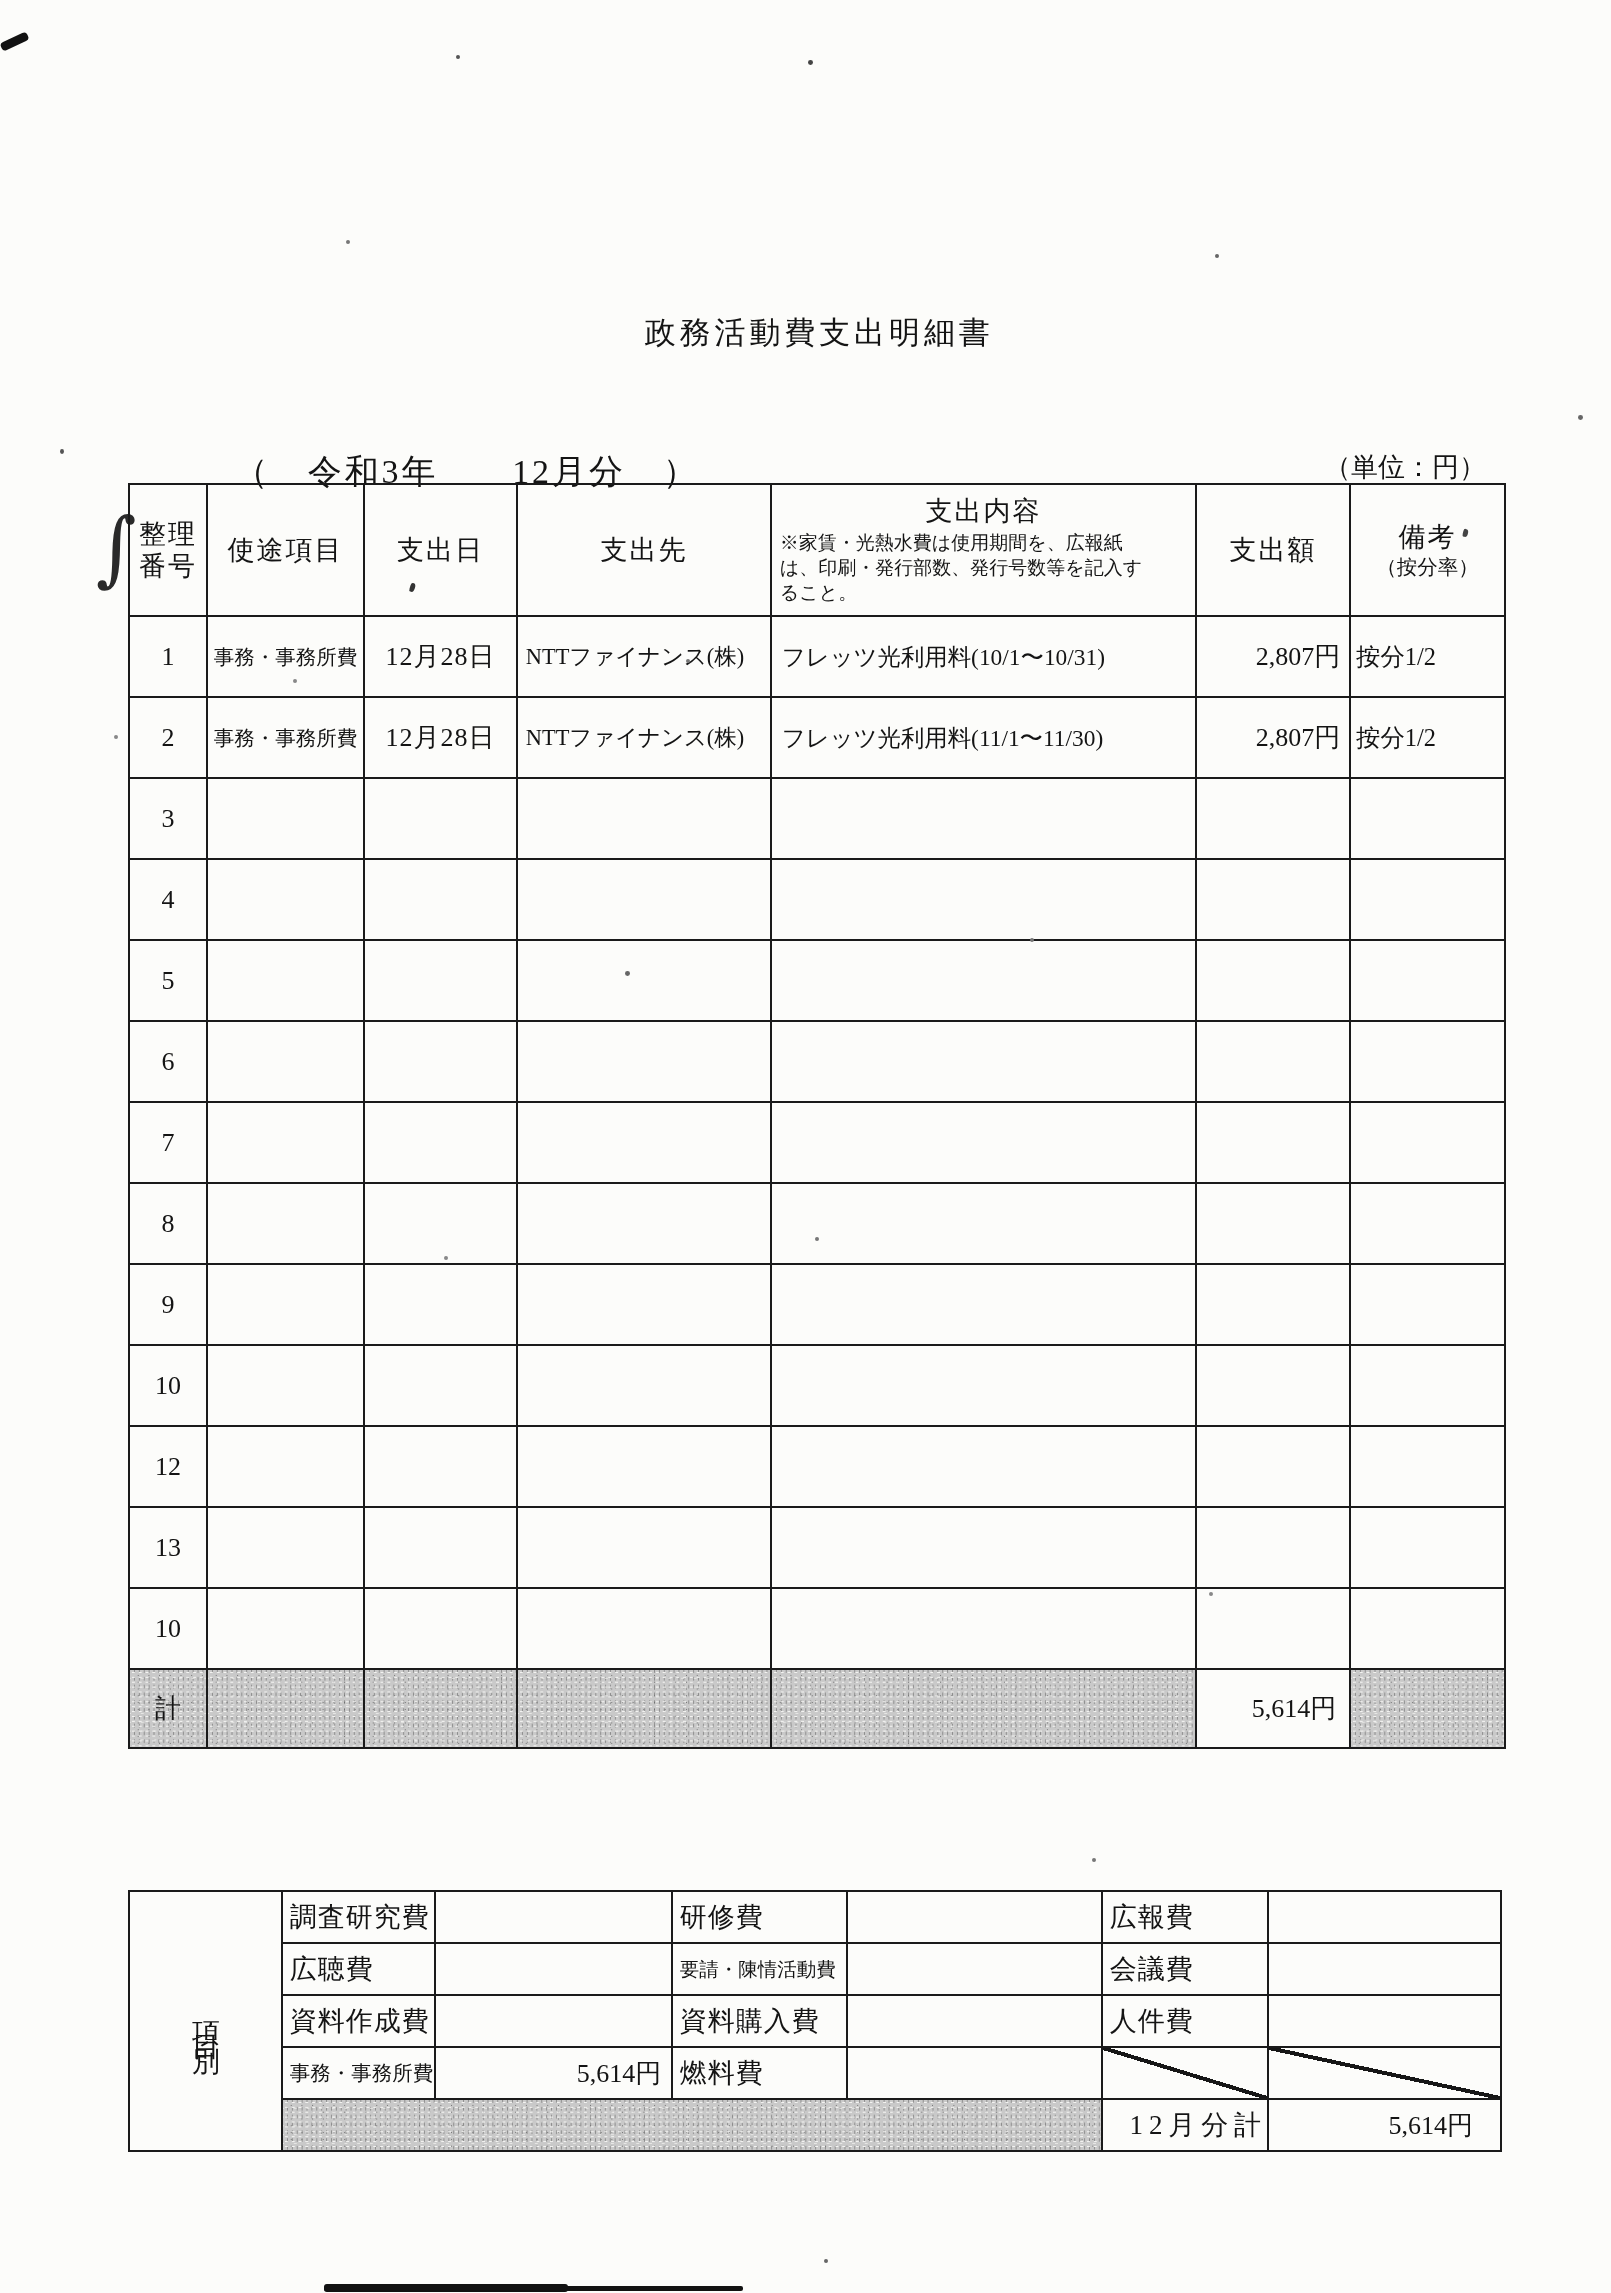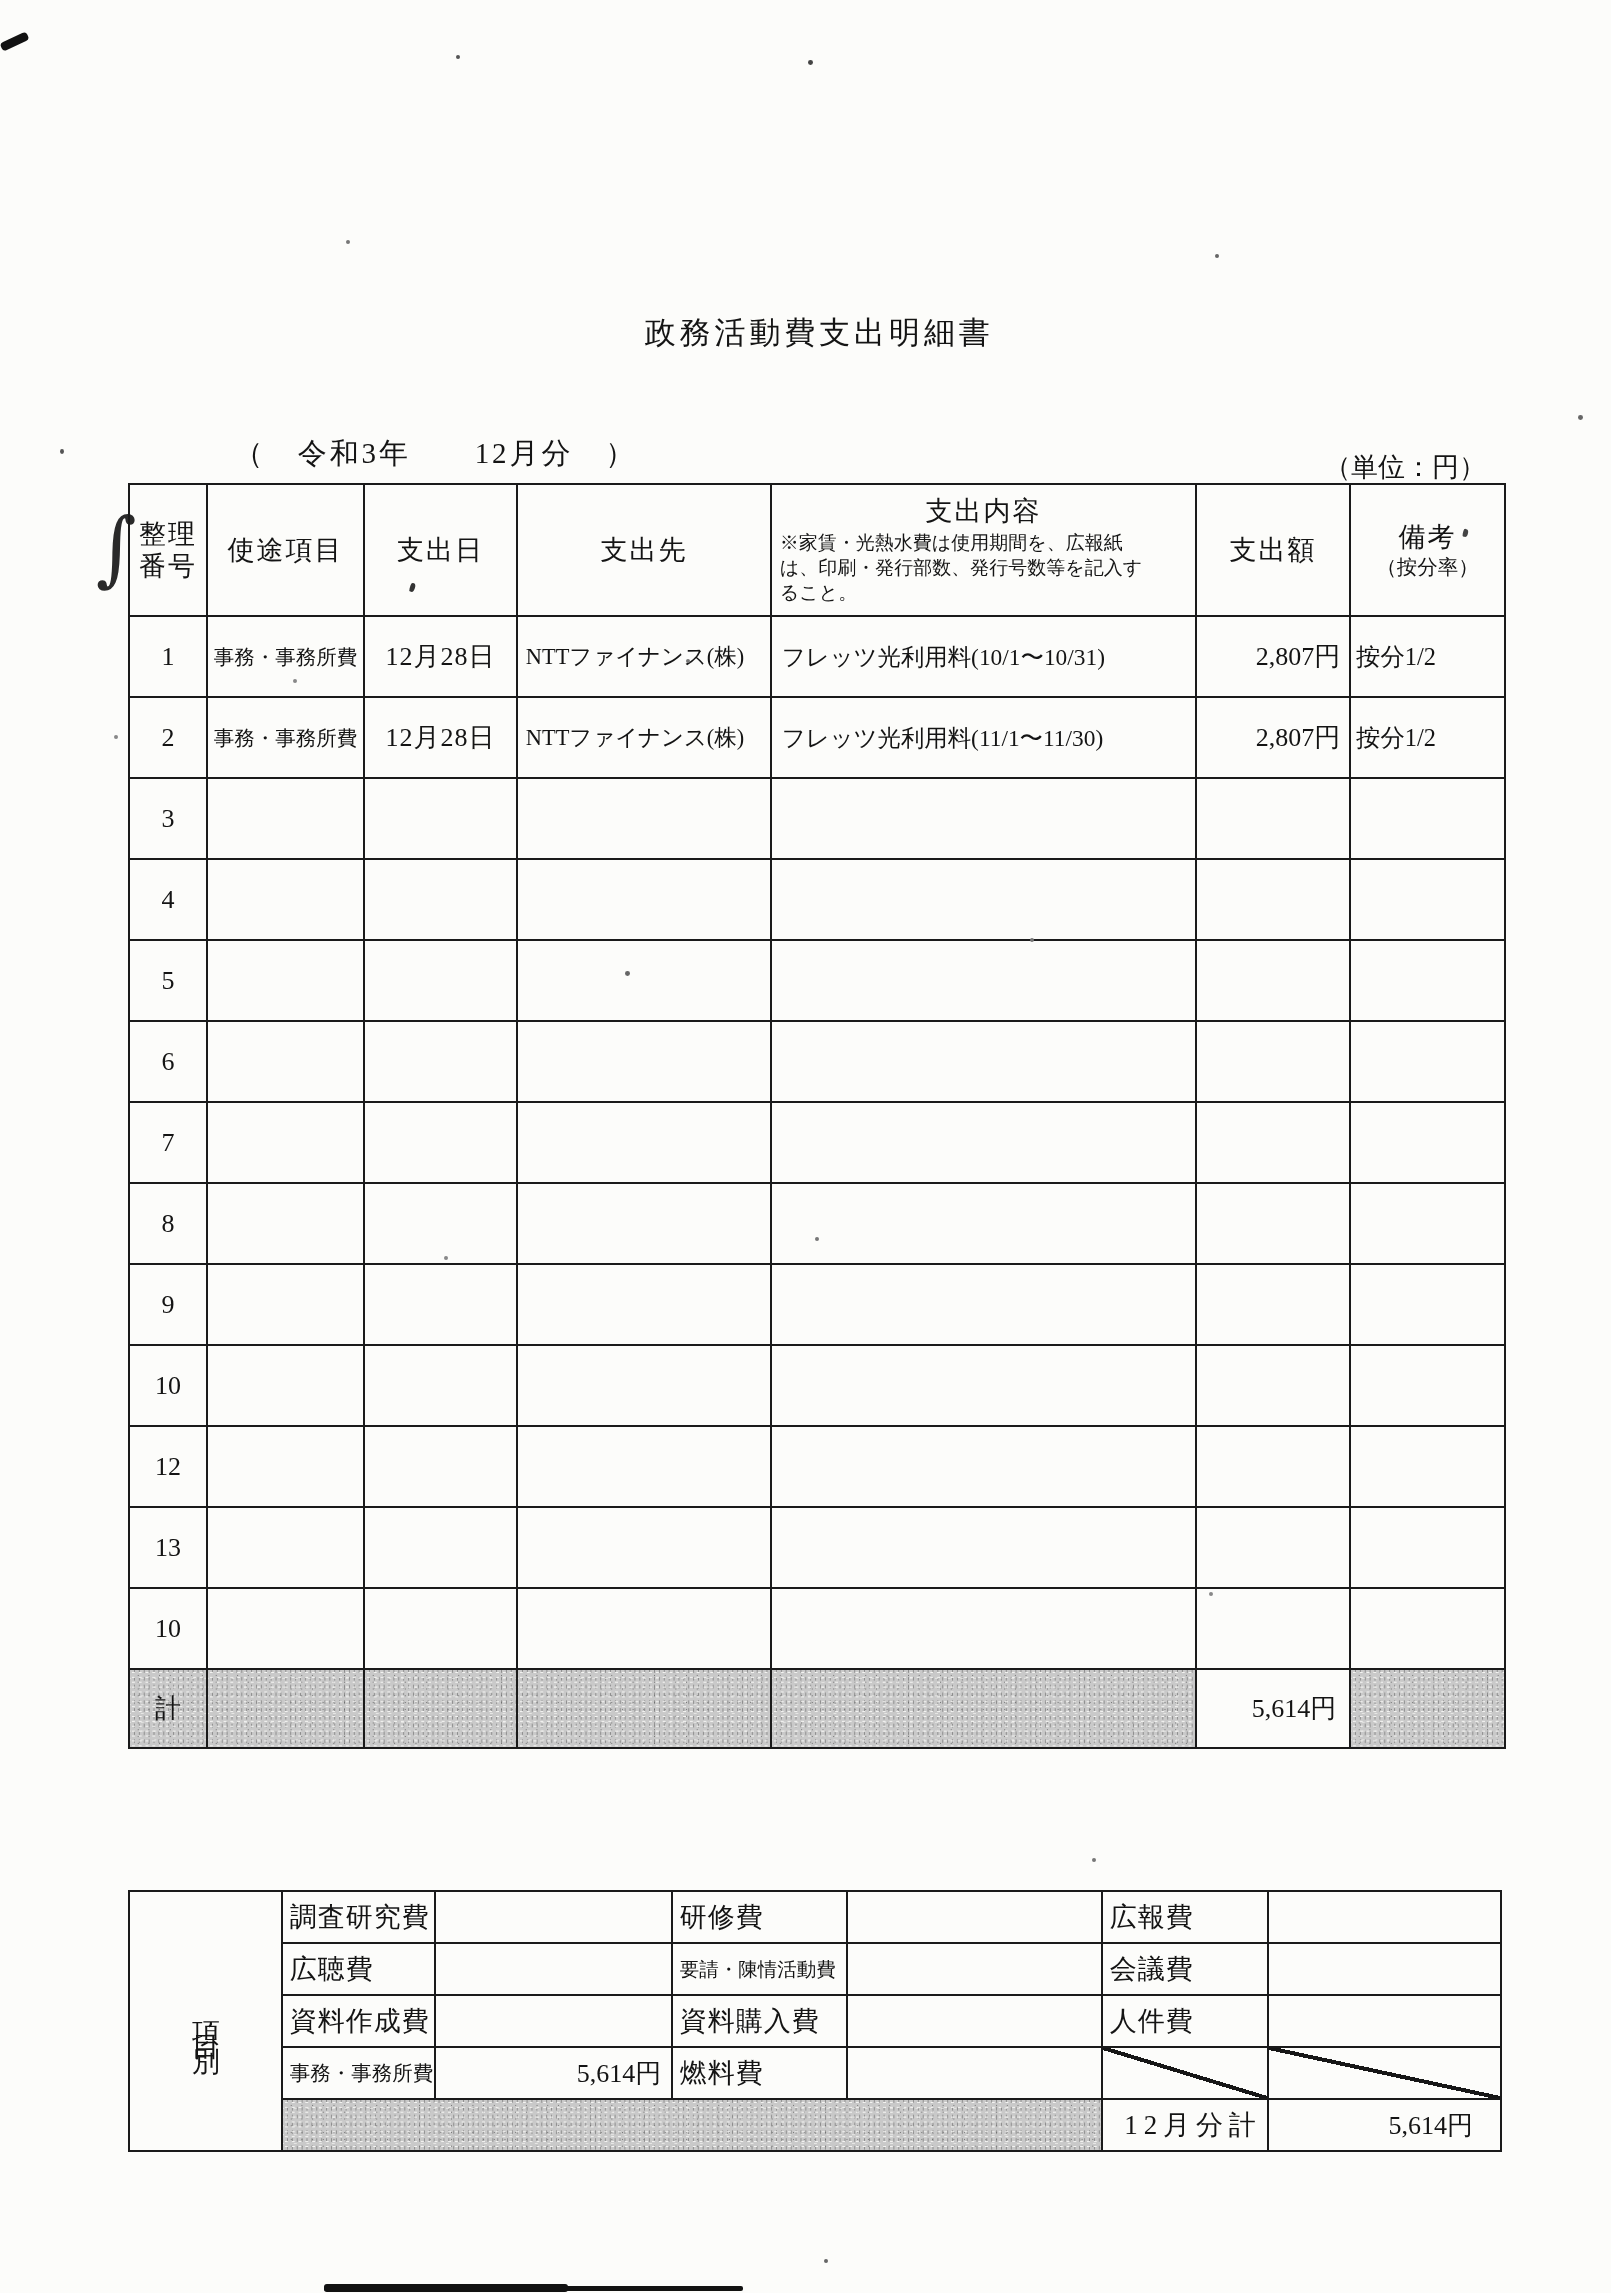--- a/index.html
+++ b/index.html
@@ -9,21 +9,21 @@
     font-family:"Liberation Serif","DejaVu Serif",serif;
   }
   .pre{white-space:pre-line;}
   
   .doc-title{position:absolute; top:312px; left:0; width:1611px; text-align:center;
     transform:translateX(13.7px); font-size:31px; letter-spacing:3.9px;}
   .recipient-line{position:absolute; top:388px; left:206px; font-size:29px; white-space:nowrap;}
   .recipient-label{letter-spacing:1px;}
   .recipient-name{display:inline-block; width:607px; margin-left:3.9px; padding-bottom:7.8px;
     border-bottom:3.9px solid #151515; text-align:center; font-size:31px; letter-spacing:13.7px;}
-  .period{position:absolute; top:434px; left:234px; font-size:29px; letter-spacing:2.9px;}
+  .period{position:absolute; top:449px; left:234px; font-size:34px; letter-spacing:2.9px;}
   .unit-note{position:absolute; top:449px; left:1324px; font-size:27px;}
   .brace{position:absolute; top:503px; left:96px; font-size:78px; color:#2a2a2a;
     font-family:"DejaVu Serif",serif; transform:scaleY(1.05);}
   
   table{border-collapse:collapse; table-layout:fixed; position:absolute; left:128px;}
   td,th{border:2px solid #1a1a1a; vertical-align:middle; padding:0; font-weight:normal; overflow:hidden;}
   .main-table,.sum-table{border:2.9px solid #111;}
   
   .main-table{top:483px; width:1376px;}
   .main-table thead tr{height:132px;}
@@ -55,21 +55,21 @@
   }
   
   .sum-table{top:1890px; width:1371px;}
   .sum-table tr{height:52px;}
   .grp{text-align:center;}
   .vtext{writing-mode:vertical-rl; letter-spacing:12.7px; font-size:28px; display:inline-block;}
   .s-lbl{text-align:left; padding-left:6.8px; font-size:27px; letter-spacing:1px;}
   .s-lbl.sm{font-size:19.5px; letter-spacing:0;}
   .s-lbl.sm2{font-size:20.5px; letter-spacing:0;}
   .s-val{text-align:right; padding-right:9.8px; font-size:26px;}
-  .monthly{letter-spacing:5.9px; text-align:center; padding-left:16px;}
+  .monthly{letter-spacing:5.9px; text-align:right; padding-left:16px;}
   .monthly-v{padding-right:27px;}
   .slash{
     background-image:linear-gradient(to right top,
       transparent 0 calc(50% - 2px), #161616 calc(50% - 2px) calc(50% + 2px), transparent calc(50% + 2px) 100%);
   }
   
   .speck{position:absolute; border-radius:50%;}
   .smudge{position:absolute; background:#121212; border-radius:3.9px;}
 </style>
 </head>

